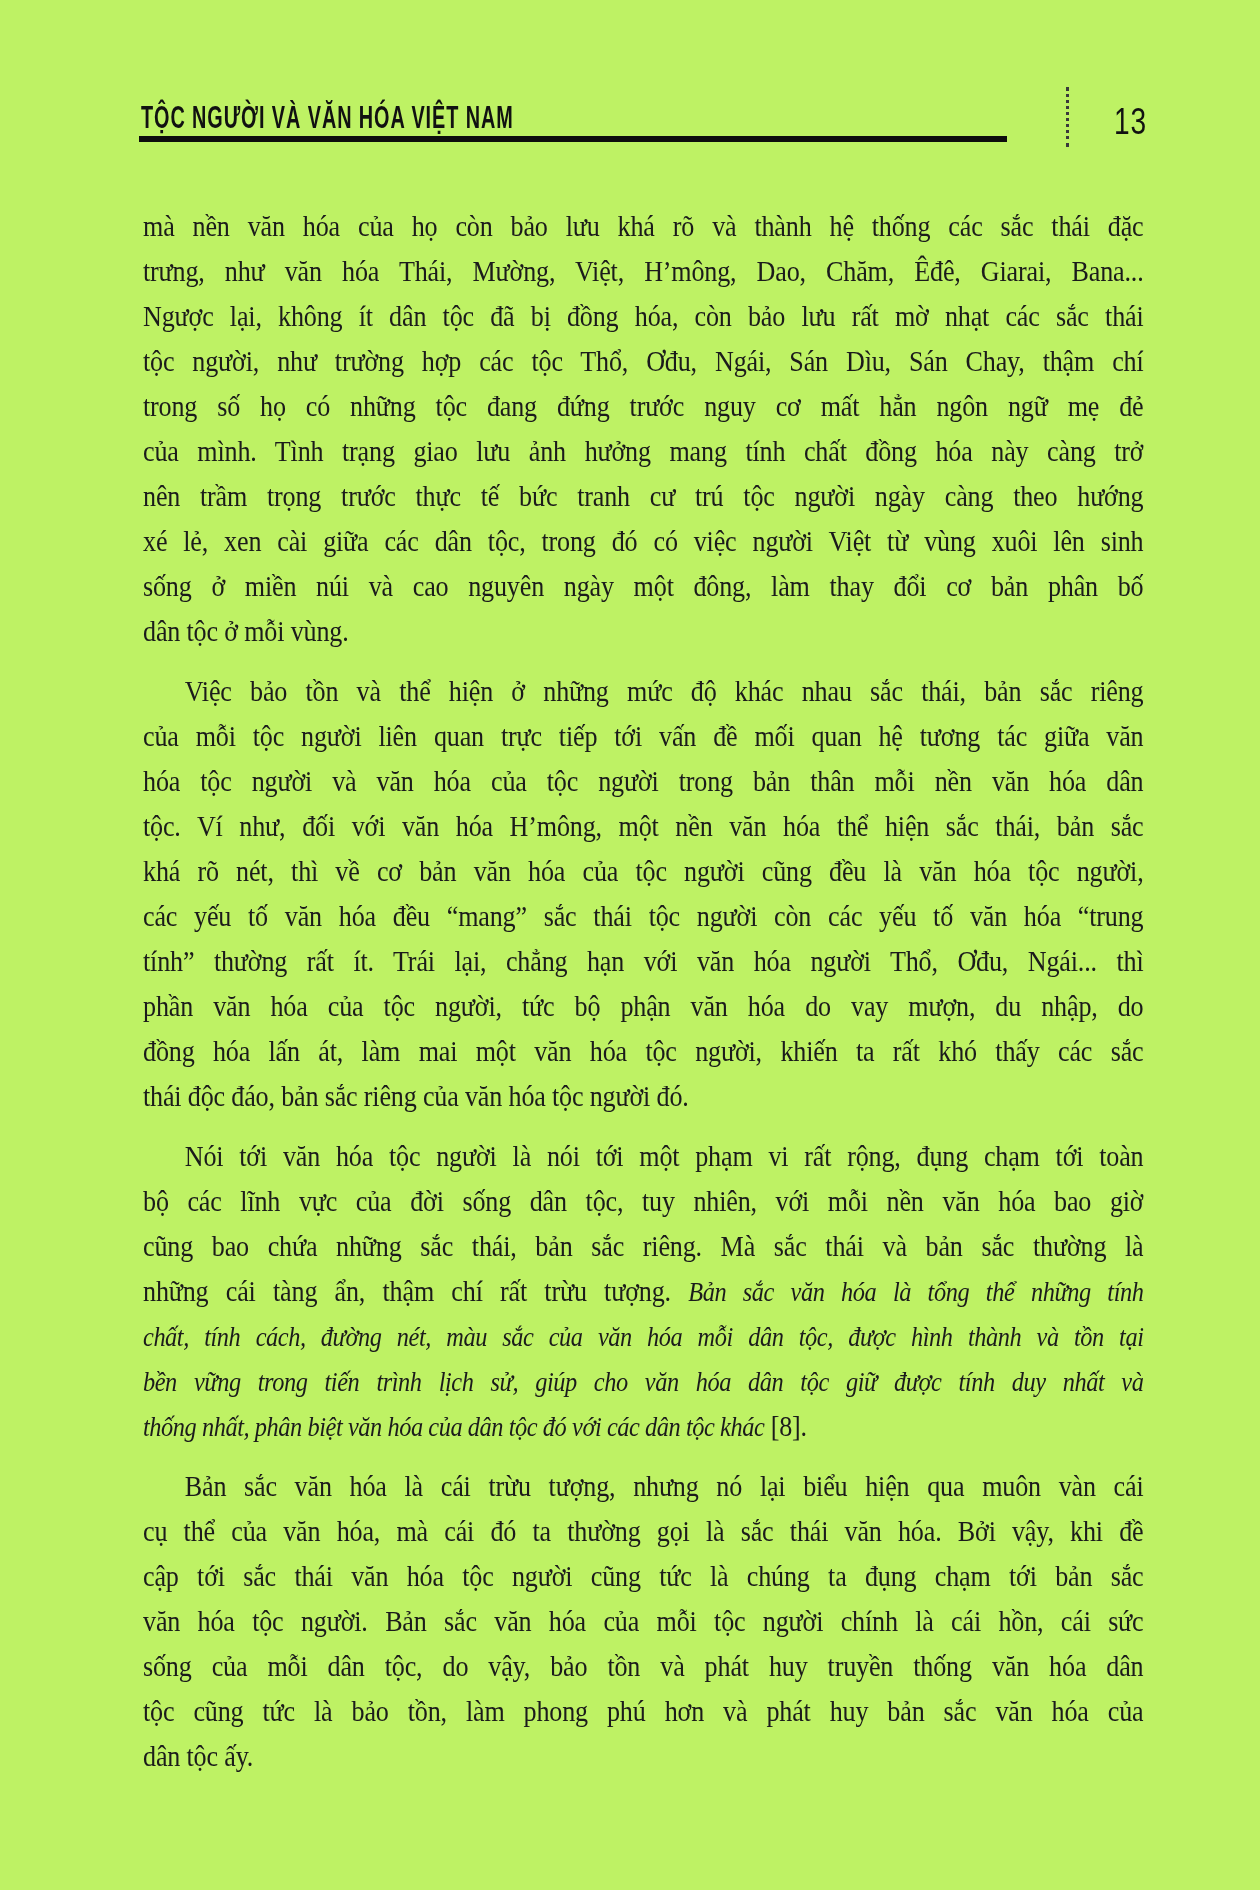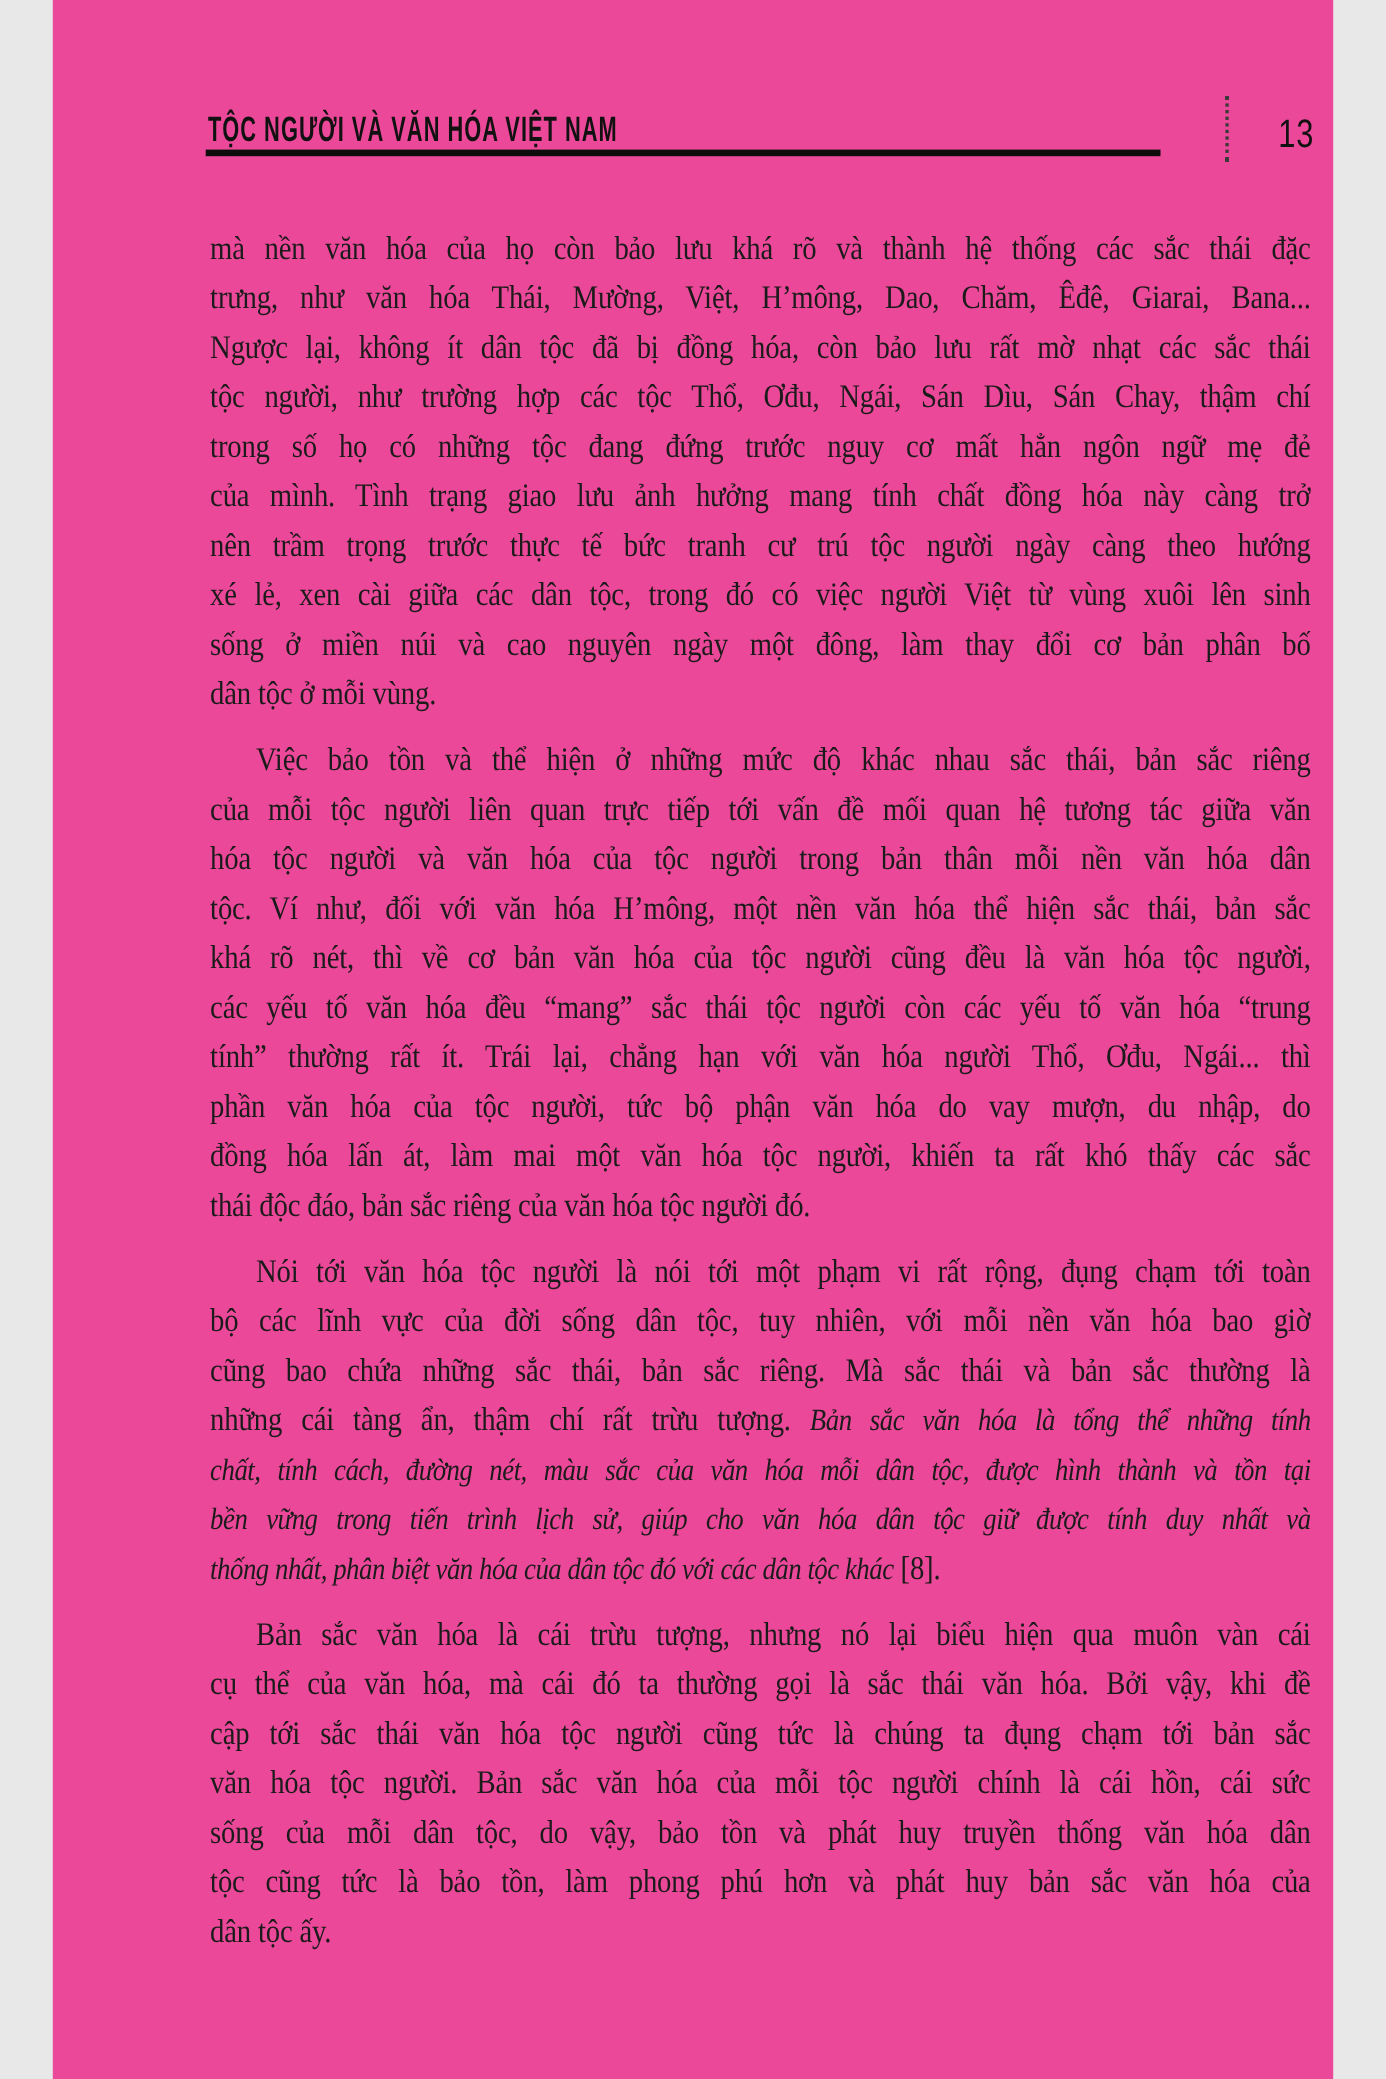--- a/index.html
+++ b/index.html
@@ -1,20 +1,20 @@
 <!DOCTYPE html>
 <html><head>
 <meta charset="utf-8">
 <style>
   html,body { margin:0; padding:0; background:#e8e8e8; }
   .page {
     position:relative;
-    width:1164px; height:1890px;
+    width:1260px; height:1890px;
     margin:0 auto;
-    background:#ec4899;
+    background:#bef264;
     overflow:hidden;
     color:#1b1b1b;
   }
 
   
   .running-title {
     position:absolute;
     left:141px; top:100px;
     font-family:"Liberation Sans","DejaVu Sans",sans-serif;
     font-weight:700;

